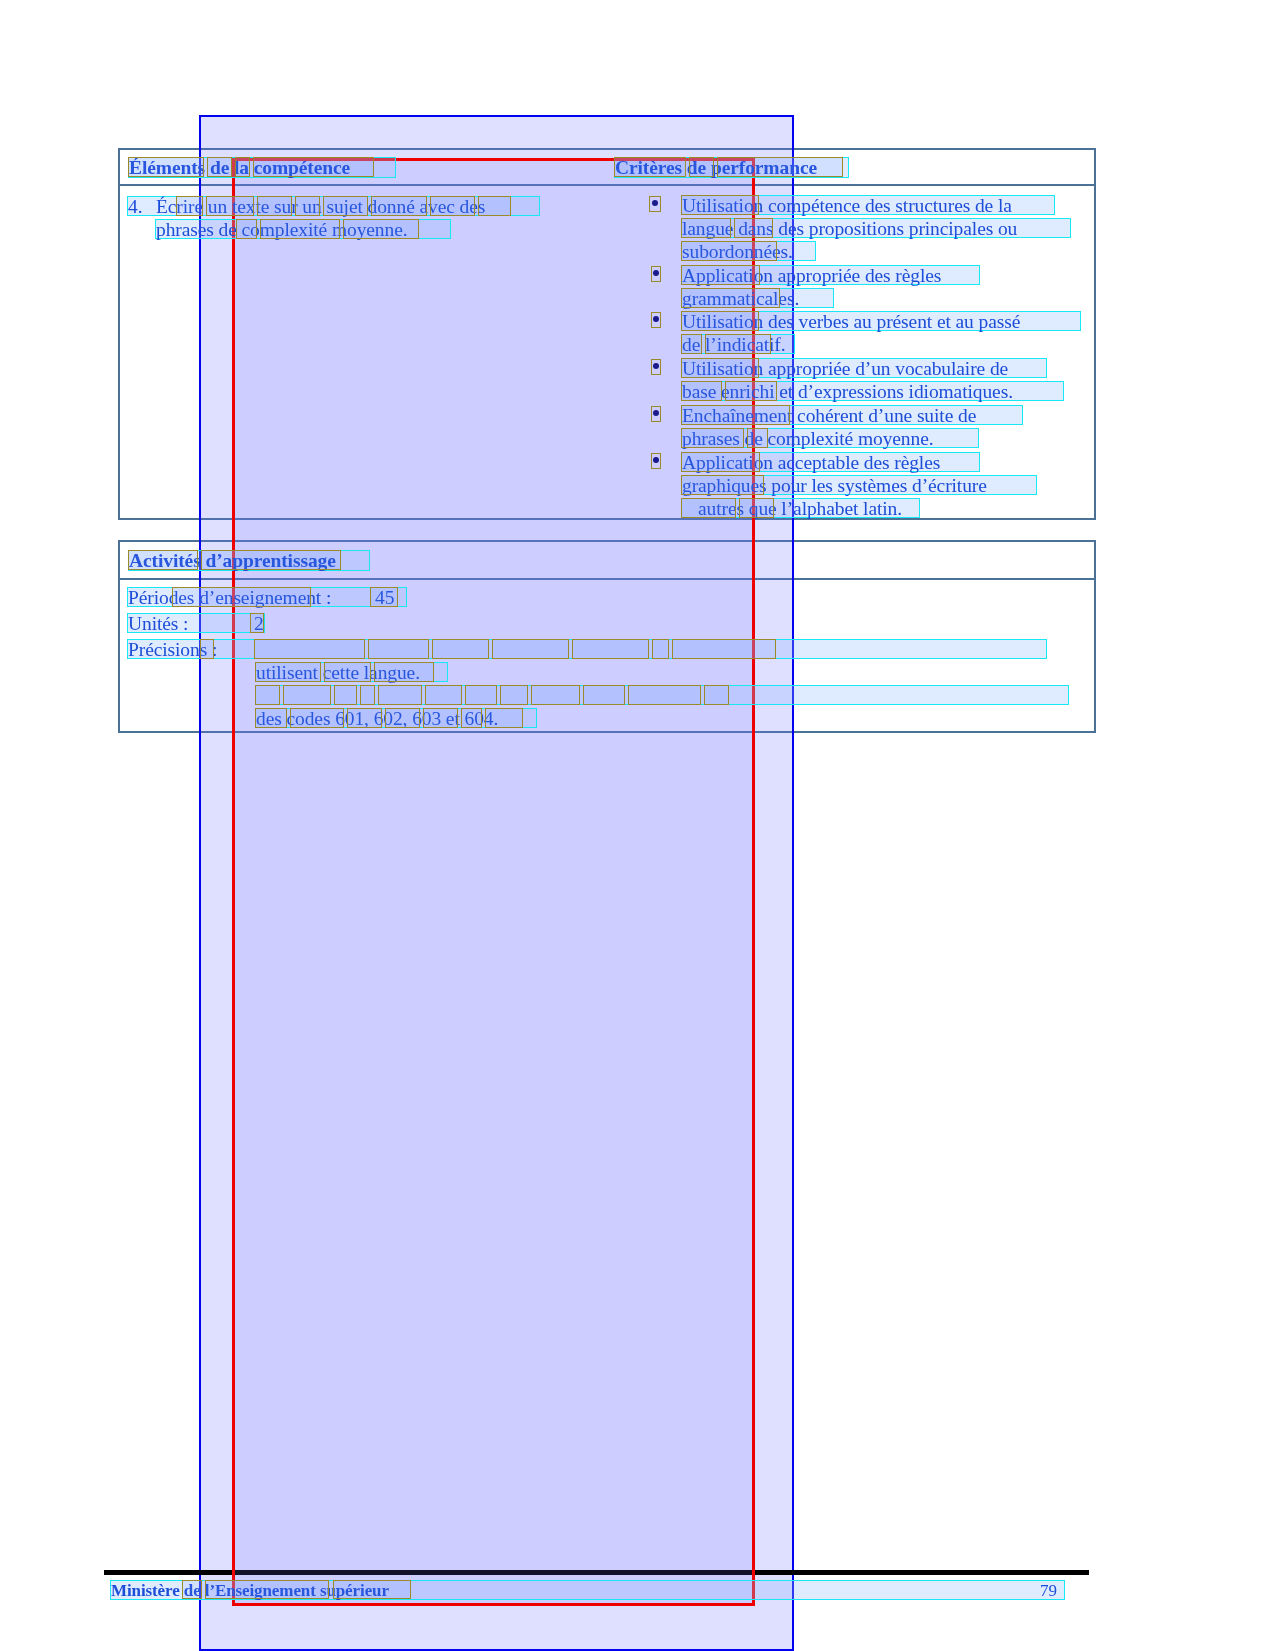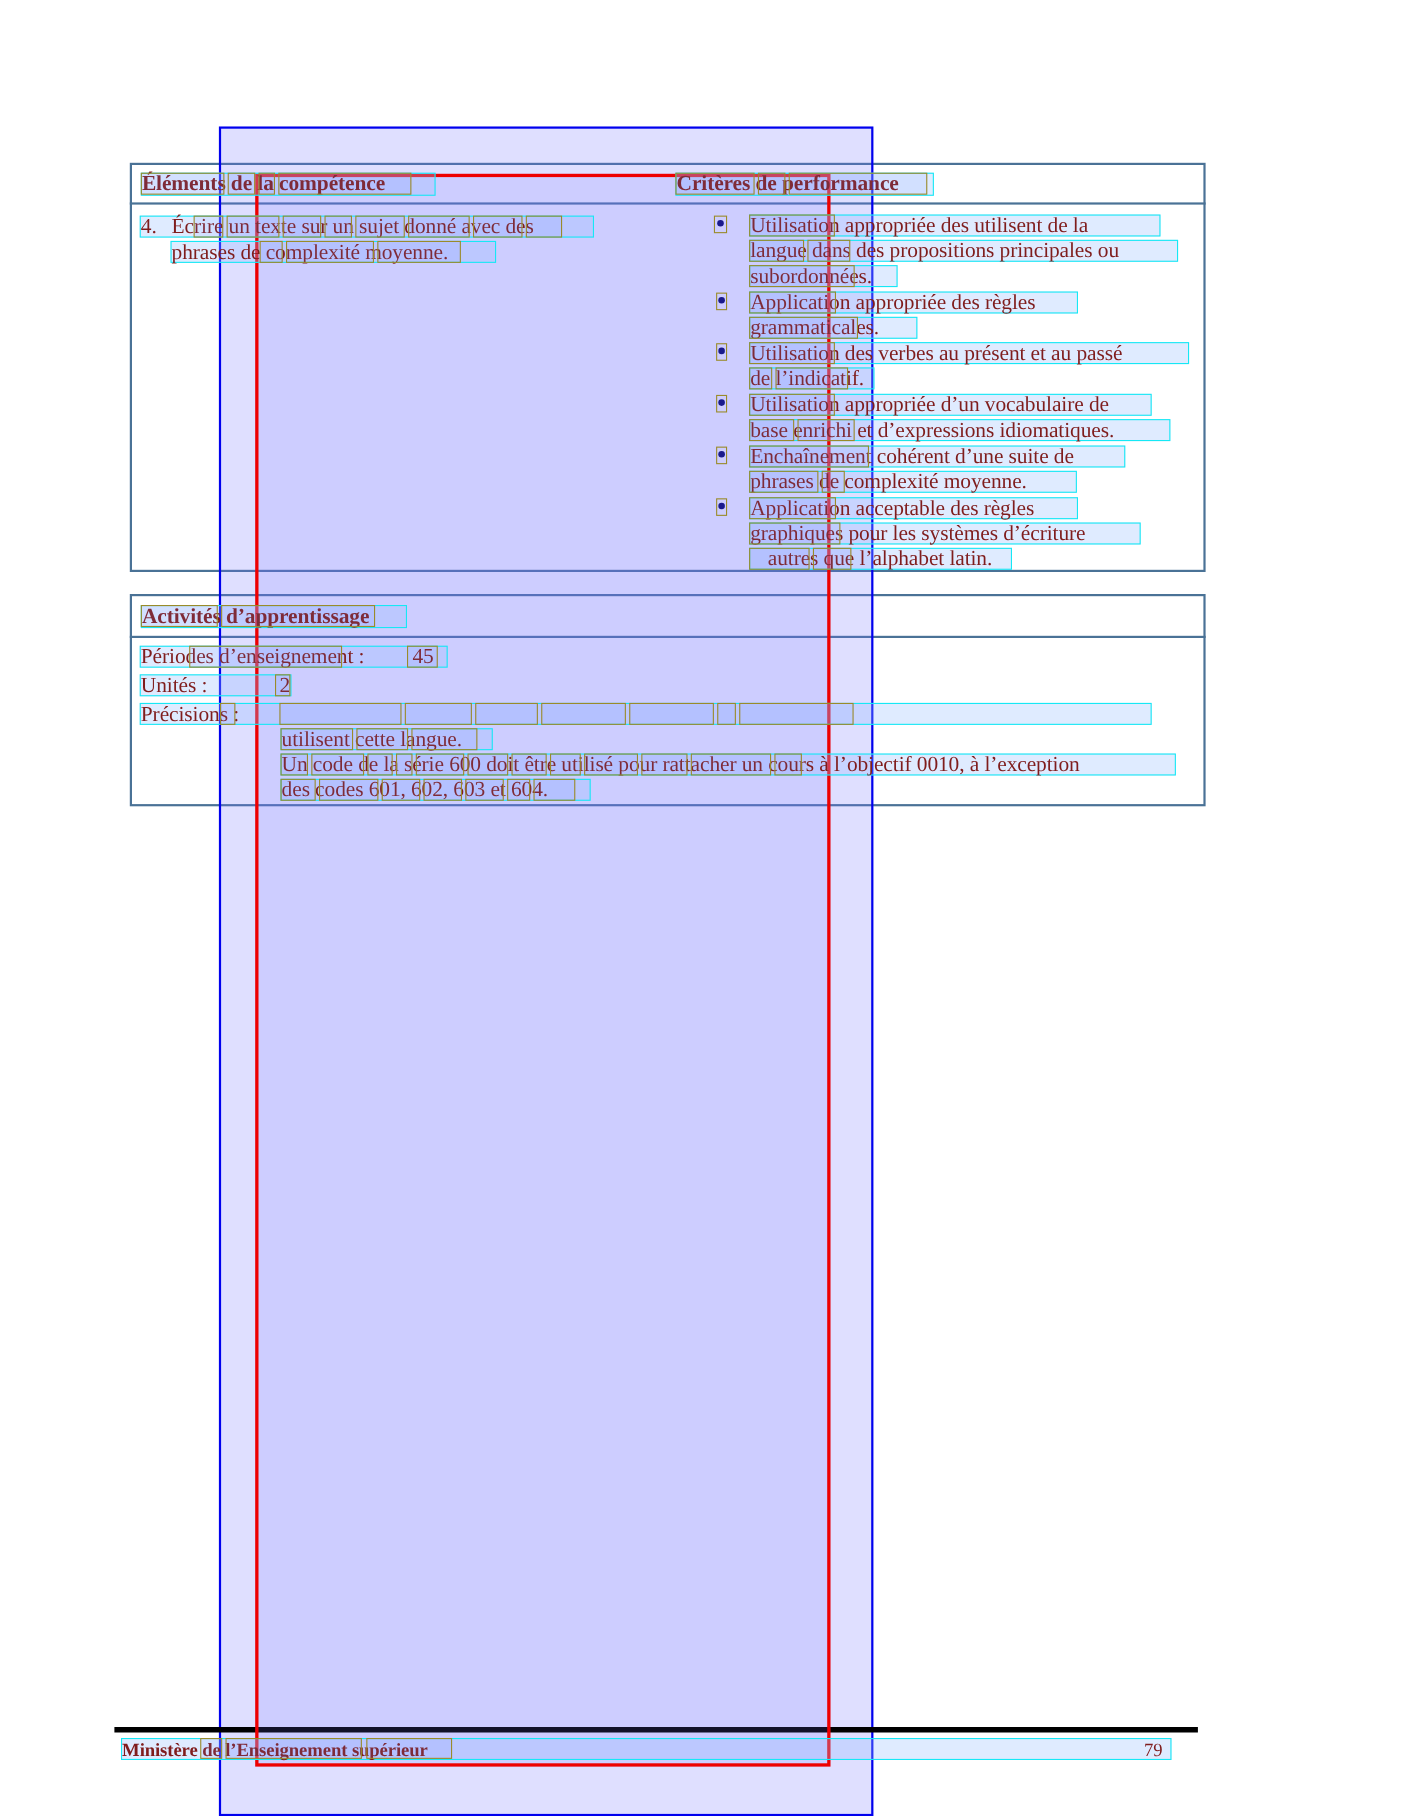--- a/index.html
+++ b/index.html
@@ -50,21 +50,21 @@
     position:absolute;
     left:0;right:0;
     height:2px;
     background:#4a7296;
     z-index:1;
   }
 
   
   .txt{
     position:absolute;
-    color:#7f1d1d;
+    color:#1d4ed8;
     white-space:pre;
     z-index:6;
     letter-spacing:-0.1px;
   }
   .body-txt{font-size:19.5px;line-height:19.5px;}
   .hdr-txt{font-size:19.5px;line-height:19.5px;font-weight:bold;}
   .foot-txt{font-size:17px;line-height:17px;}
 
   
   .linebox{
@@ -270,21 +270,21 @@
   <div class="bulletbox" style="left:651px;top:453px;width:10px;height:16px;"></div>
   <div class="bullet" style="left:653px;top:457px;"></div>
 
   <div class="txt hdr-txt" style="left:129px;top:158px;">Éléments de la compétence</div>
   <div class="txt hdr-txt" style="left:615px;top:158px;">Critères de performance</div>
 
   <div class="txt body-txt" style="left:128px;top:197px;">4.</div>
   <div class="txt body-txt" style="left:156px;top:197px;">Écrire un texte sur un sujet donné avec des</div>
   <div class="txt body-txt" style="left:156px;top:220px;">phrases de complexité moyenne.</div>
 
-  <div class="txt body-txt" style="left:682px;top:196px;">Utilisation appropriée des utilisent de la</div>
+  <div class="txt body-txt" style="left:682px;top:196px;">Utilisation compétence des structures de la</div>
   <div class="txt body-txt" style="left:682px;top:219px;">langue dans des propositions principales ou</div>
   <div class="txt body-txt" style="left:682px;top:242px;">subordonnées.</div>
 
   <div class="txt body-txt" style="left:682px;top:266px;">Application appropriée des règles</div>
   <div class="txt body-txt" style="left:682px;top:289px;">grammaticales.</div>
 
   <div class="txt body-txt" style="left:682px;top:312px;">Utilisation des verbes au présent et au passé</div>
   <div class="txt body-txt" style="left:682px;top:335px;">de l’indicatif.</div>
 
   <div class="txt body-txt" style="left:682px;top:359px;">Utilisation appropriée d’un vocabulaire de</div>
@@ -300,19 +300,18 @@
   <div class="txt hdr-txt" style="left:129px;top:551px;">Activités d’apprentissage</div>
 
   <div class="txt body-txt" style="left:128px;top:588px;">Périodes d’enseignement :</div>
   <div class="txt body-txt" style="left:375px;top:588px;">45</div>
 
   <div class="txt body-txt" style="left:128px;top:614px;">Unités :</div>
   <div class="txt body-txt" style="left:254px;top:614px;">2</div>
 
   <div class="txt body-txt" style="left:128px;top:640px;">Précisions :</div>
   <div class="txt body-txt" style="left:256px;top:663px;">utilisent cette langue.</div>
-  <div class="txt body-txt" style="left:256px;top:686px;">Un code de la série 600 doit être utilisé pour rattacher un cours à l’objectif 0010, à l’exception</div>
   <div class="txt body-txt" style="left:256px;top:709px;">des codes 601, 602, 603 et 604.</div>
 
   <div class="txt foot-txt" style="left:111px;top:1582px;font-weight:bold;">Ministère de l’Enseignement supérieur</div>
   <div class="txt foot-txt" style="left:1040px;top:1582px;font-family:Liberation Serif, serif;">79</div>
 
 </div>
 
 </body></html>

